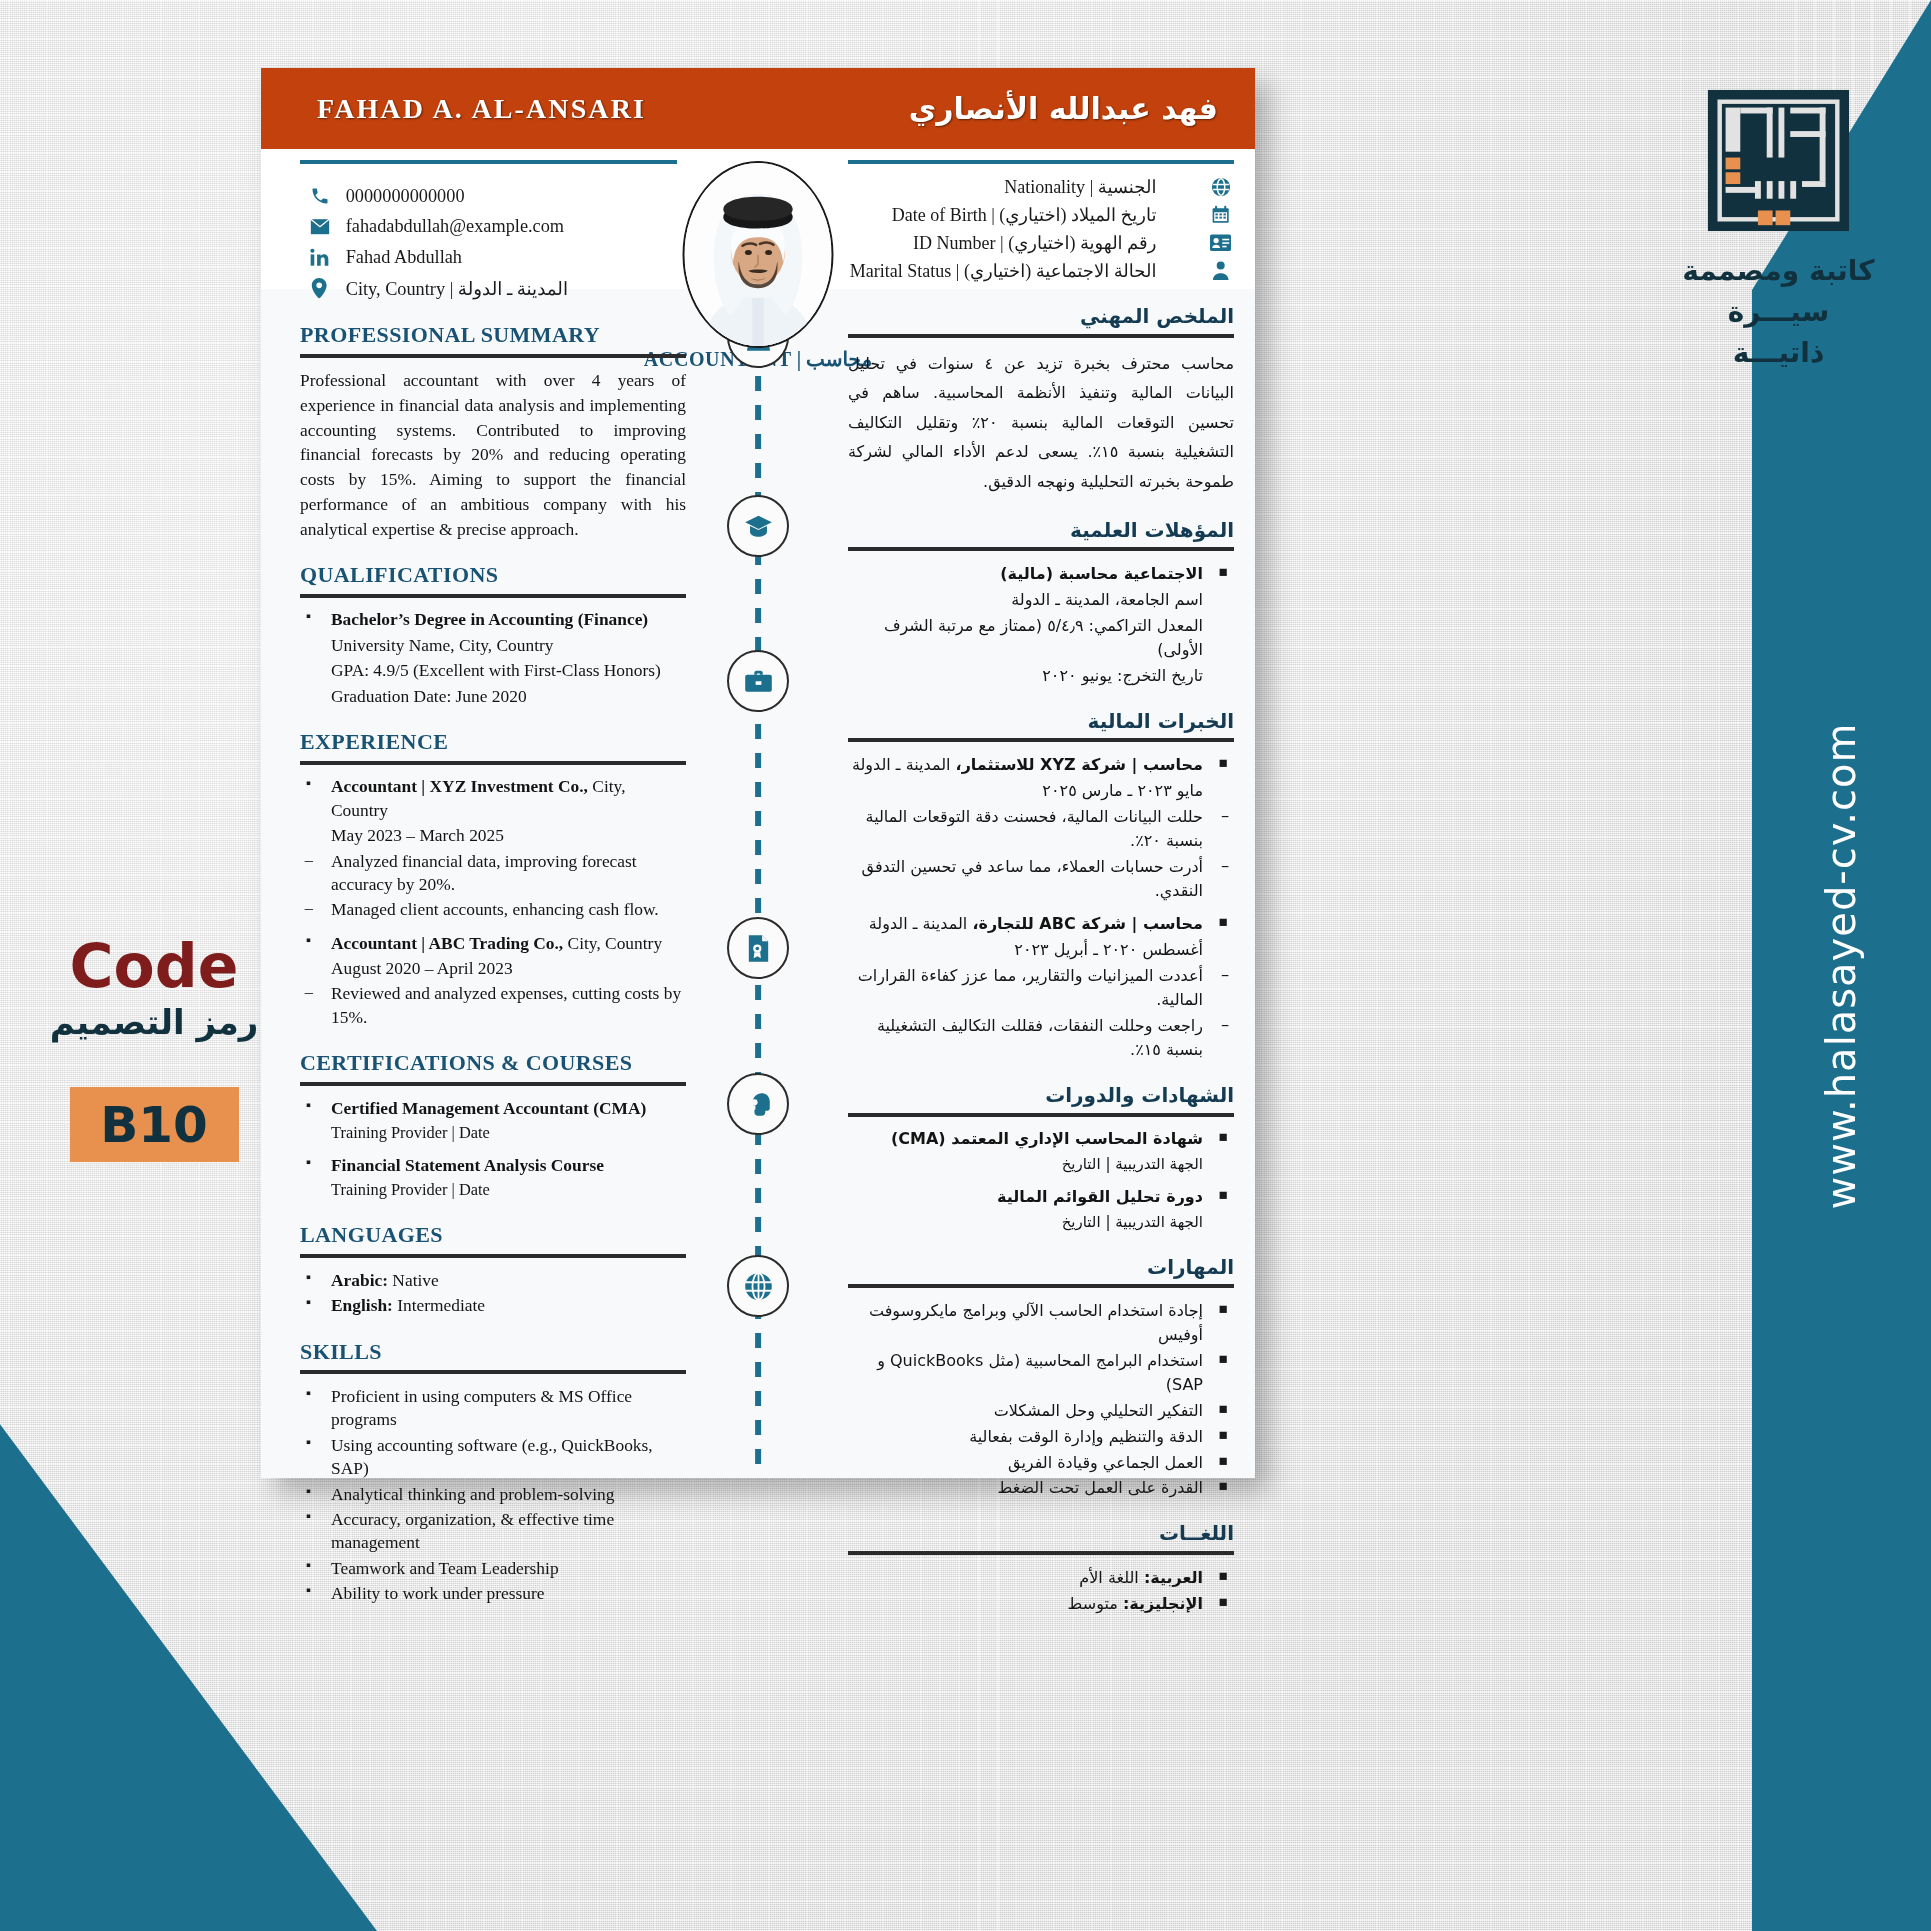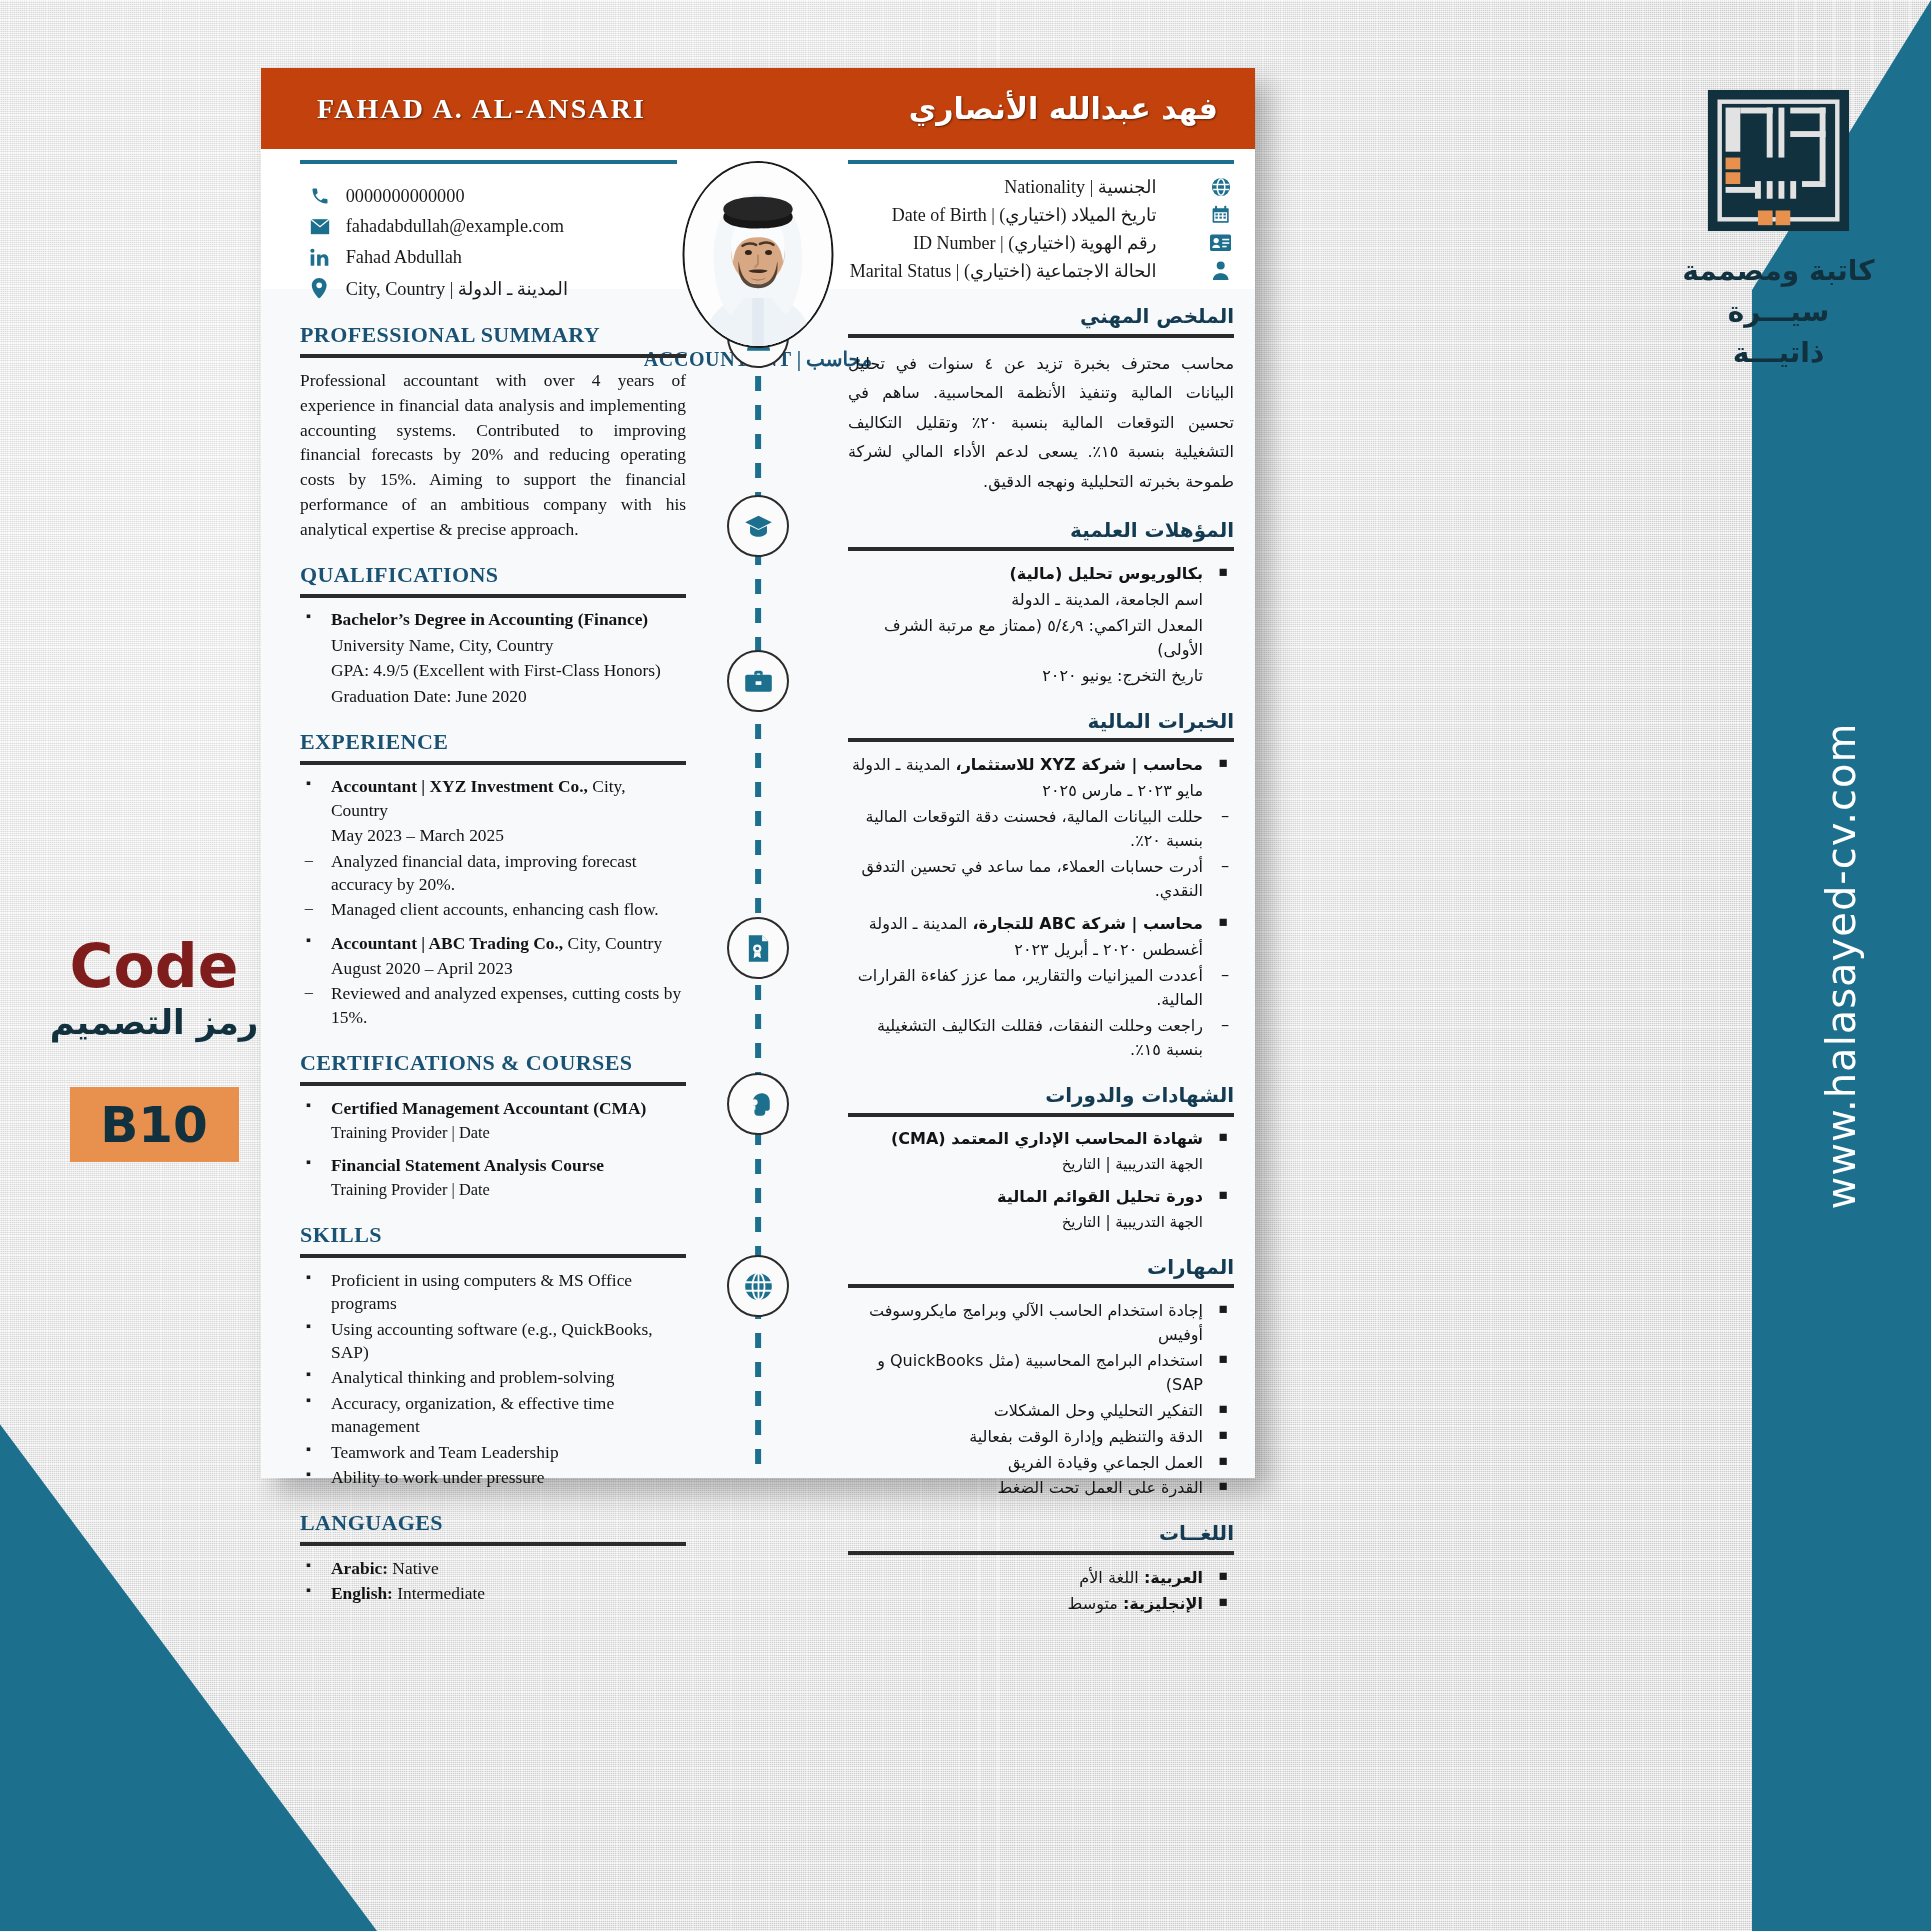--- a/index.html
+++ b/index.html
@@ -421,55 +421,55 @@
         <div class="sec-rule"></div>
         <ul class="blist">
           <li><b>Certified Management Accountant (CMA)</b></li>
           <li class="plain" style="font-size:16.4px"><span>Training Provider | Date</span></li>
           <li style="margin-top:9.7px"><b>Financial Statement Analysis Course</b></li>
           <li class="plain" style="font-size:16.4px"><span>Training Provider | Date</span></li>
         </ul>
       </div>
 
       <div class="sec">
+        <div class="sec-title">LANGUAGES</div>
+        <div class="sec-rule"></div>
+        <ul class="blist">
+          <li><b>Arabic:</b><span> Native</span></li>
+          <li><b>English:</b><span> Intermediate</span></li>
+        </ul>
+      </div>
+
+      <div class="sec">
         <div class="sec-title">SKILLS</div>
         <div class="sec-rule"></div>
         <ul class="blist">
           <li><span>Proficient in using computers &amp; MS Office programs</span></li>
           <li><span>Using accounting software (e.g., QuickBooks, SAP)</span></li>
           <li><span>Analytical thinking and problem-solving</span></li>
           <li><span>Accuracy, organization, &amp; effective time management</span></li>
           <li><span>Teamwork and Team Leadership</span></li>
           <li><span>Ability to work under pressure</span></li>
         </ul>
       </div>
-
-      <div class="sec">
-        <div class="sec-title">LANGUAGES</div>
-        <div class="sec-rule"></div>
-        <ul class="blist">
-          <li><b>Arabic:</b><span> Native</span></li>
-          <li><b>English:</b><span> Intermediate</span></li>
-        </ul>
-      </div>
     </div>
 
     <div class="col-ar">
 
       <div class="sec">
         <div class="sec-title ar">الملخص المهني</div>
         <div class="sec-rule"></div>
         <div class="para ar">محاسب محترف بخبرة تزيد عن ٤ سنوات في تحليل البيانات المالية وتنفيذ الأنظمة المحاسبية. ساهم في تحسين التوقعات المالية بنسبة ٢٠٪ وتقليل التكاليف التشغيلية بنسبة ١٥٪. يسعى لدعم الأداء المالي لشركة طموحة بخبرته التحليلية ونهجه الدقيق.</div>
       </div>
 
       <div class="sec">
         <div class="sec-title ar">المؤهلات العلمية</div>
         <div class="sec-rule"></div>
         <ul class="blist ar">
-          <li><b>بكالوريوس تحليل (مالية)</b></li>
+          <li><b>الاجتماعية محاسبة (مالية)</b></li>
           <li class="plain"><span>اسم الجامعة، المدينة ـ الدولة</span></li>
           <li class="plain"><span>المعدل التراكمي: ٥/٤٫٩ (ممتاز مع مرتبة الشرف الأولى)</span></li>
           <li class="plain"><span>تاريخ التخرج: يونيو ٢٠٢٠</span></li>
         </ul>
       </div>
 
       <div class="sec">
         <div class="sec-title ar">الخبرات المالية</div>
         <div class="sec-rule"></div>
         <ul class="blist ar">

